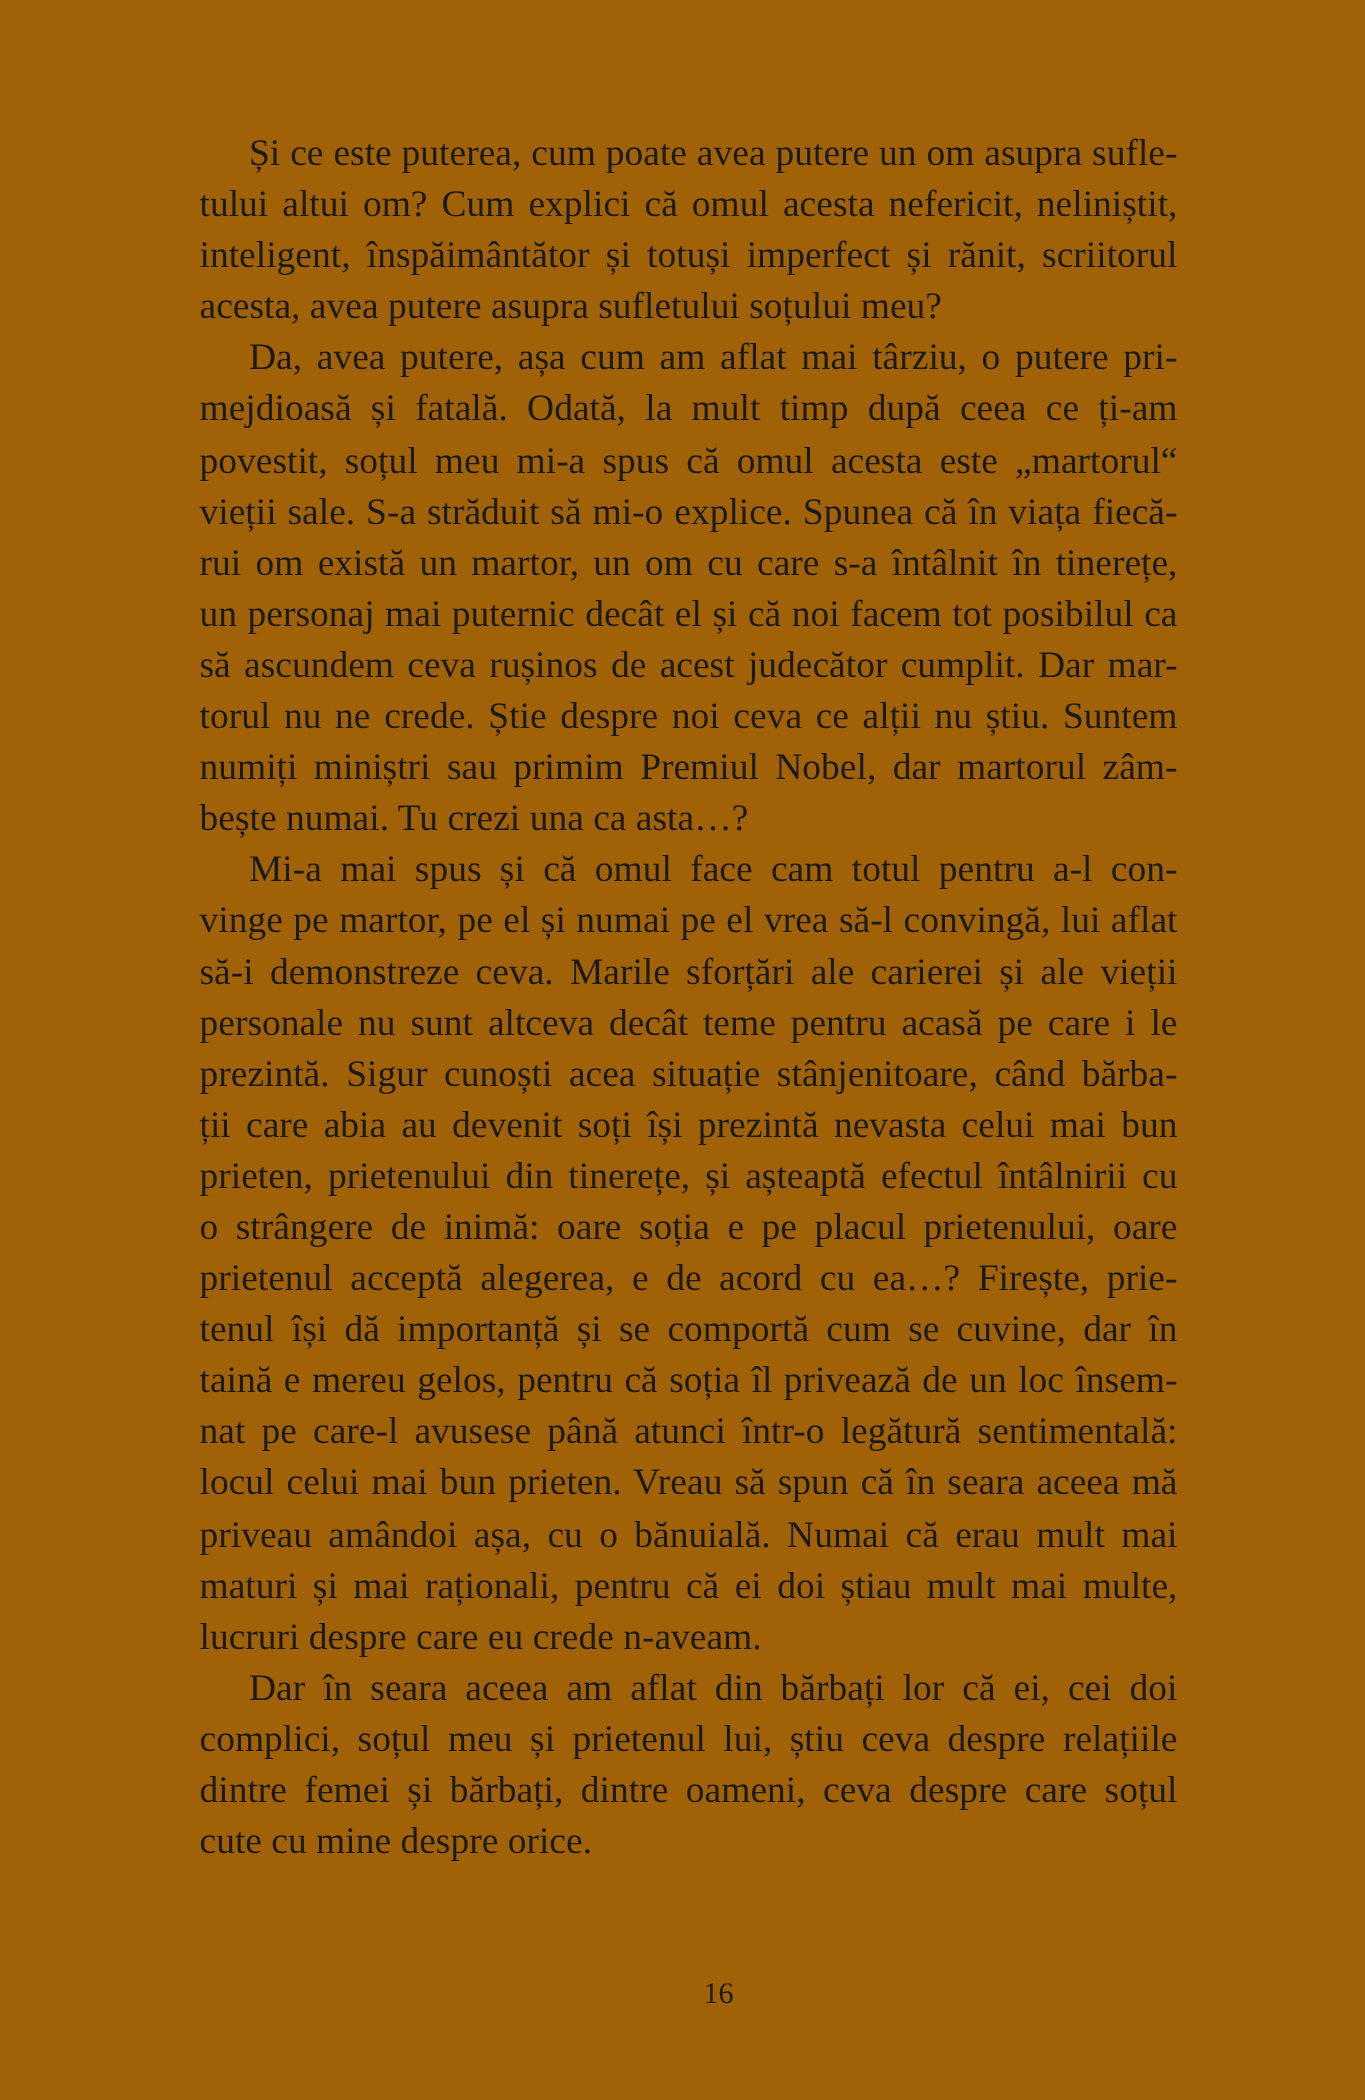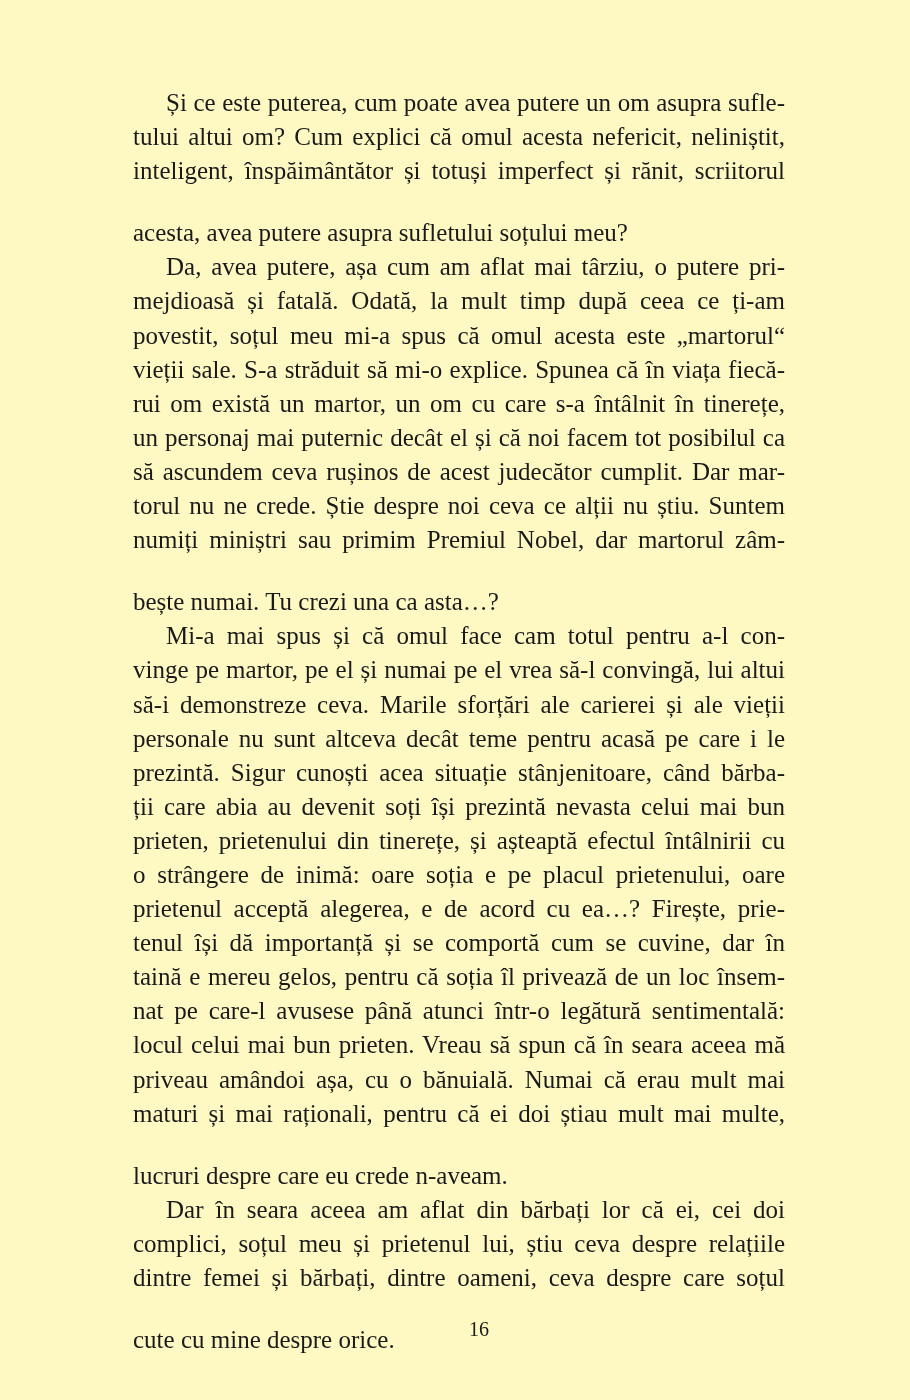--- a/index.html
+++ b/index.html
@@ -1,30 +1,30 @@
 <!DOCTYPE html>
 <html><head>
   <meta charset="utf-8">
   <style>
     html, body { margin: 0; padding: 0; background: #ffffff; }
     body { width: 910px; height: 1400px; position: relative; overflow: hidden; }
     .page {
-      position: absolute; left: 0; top: 0; width: 910px; height: 1400px; background: #fef9c3;
+      position: absolute; left: 0; top: 0; width: 910px; height: 1400px; background: #a16207;
     }
     .text-block {
       position: absolute; left: 133px; top: 86px; width: 652px;
       font-family: "Liberation Serif", "DejaVu Serif", serif;
       font-size: 25px; line-height: 34.1px; color: #1a1a1a;
       text-align: justify; hyphens: manual;
     }
     .line {
       display: block; height: 34.1px; white-space: nowrap;
       text-align: justify; text-align-last: justify;
     }
-    .line.last { text-align-last: left; margin-top: 28px; }
+    .line.last { text-align-last: left; }
     .line.indent { padding-left: 33px; }
     .page-number {
       position: absolute; left: 0; width: 910px; top: 1318px; text-align: center;
       font-family: "Liberation Serif", "DejaVu Serif", serif; font-size: 20px; color: #1a1a1a; padding-left: 24px;
     }
   </style>
 </head>
 <body>
 
 <div class="page">
@@ -42,21 +42,21 @@
         <span class="line">vieții sale. S-a străduit să mi-o explice. Spunea că în viața fiecă-</span>
         <span class="line">rui om există un martor, un om cu care s-a întâlnit în tinerețe,</span>
         <span class="line">un personaj mai puternic decât el și că noi facem tot posibilul ca</span>
         <span class="line">să ascundem ceva rușinos de acest judecător cumplit. Dar mar-</span>
         <span class="line">torul nu ne crede. Știe despre noi ceva ce alții nu știu. Suntem</span>
         <span class="line">numiți miniștri sau primim Premiul Nobel, dar martorul zâm-</span>
         <span class="line last">bește numai. Tu crezi una ca asta…?</span>
       </div>
       <div>
         <span class="line indent">Mi-a mai spus și că omul face cam totul pentru a-l con-</span>
-        <span class="line">vinge pe martor, pe el și numai pe el vrea să-l convingă, lui altui</span>
+        <span class="line">vinge pe martor, pe el și numai pe el vrea să-l convingă, lui aflat</span>
         <span class="line">să-i demonstreze ceva. Marile sforțări ale carierei și ale vieții</span>
         <span class="line">personale nu sunt altceva decât teme pentru acasă pe care i le</span>
         <span class="line">prezintă. Sigur cunoști acea situație stânjenitoare, când bărba-</span>
         <span class="line">ții care abia au devenit soți își prezintă nevasta celui mai bun</span>
         <span class="line">prieten, prietenului din tinerețe, și așteaptă efectul întâlnirii cu</span>
         <span class="line">o strângere de inimă: oare soția e pe placul prietenului, oare</span>
         <span class="line">prietenul acceptă alegerea, e de acord cu ea…? Firește, prie-</span>
         <span class="line">tenul își dă importanță și se comportă cum se cuvine, dar în</span>
         <span class="line">taină e mereu gelos, pentru că soția îl privează de un loc însem-</span>
         <span class="line">nat pe care-l avusese până atunci într-o legătură sentimentală:</span>

